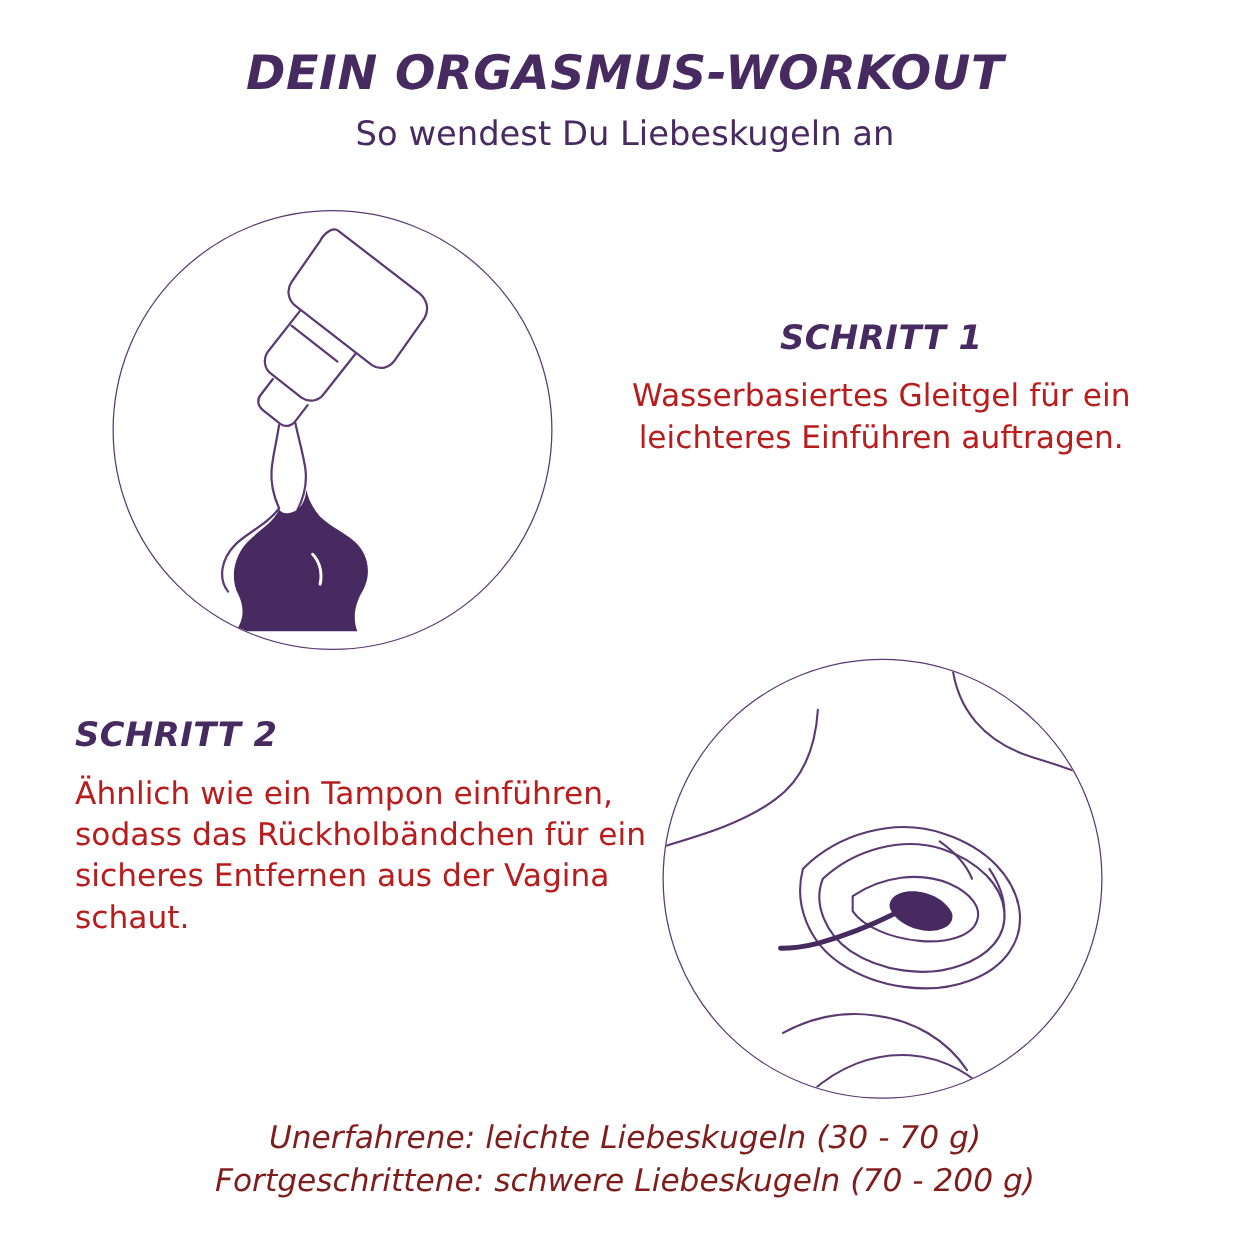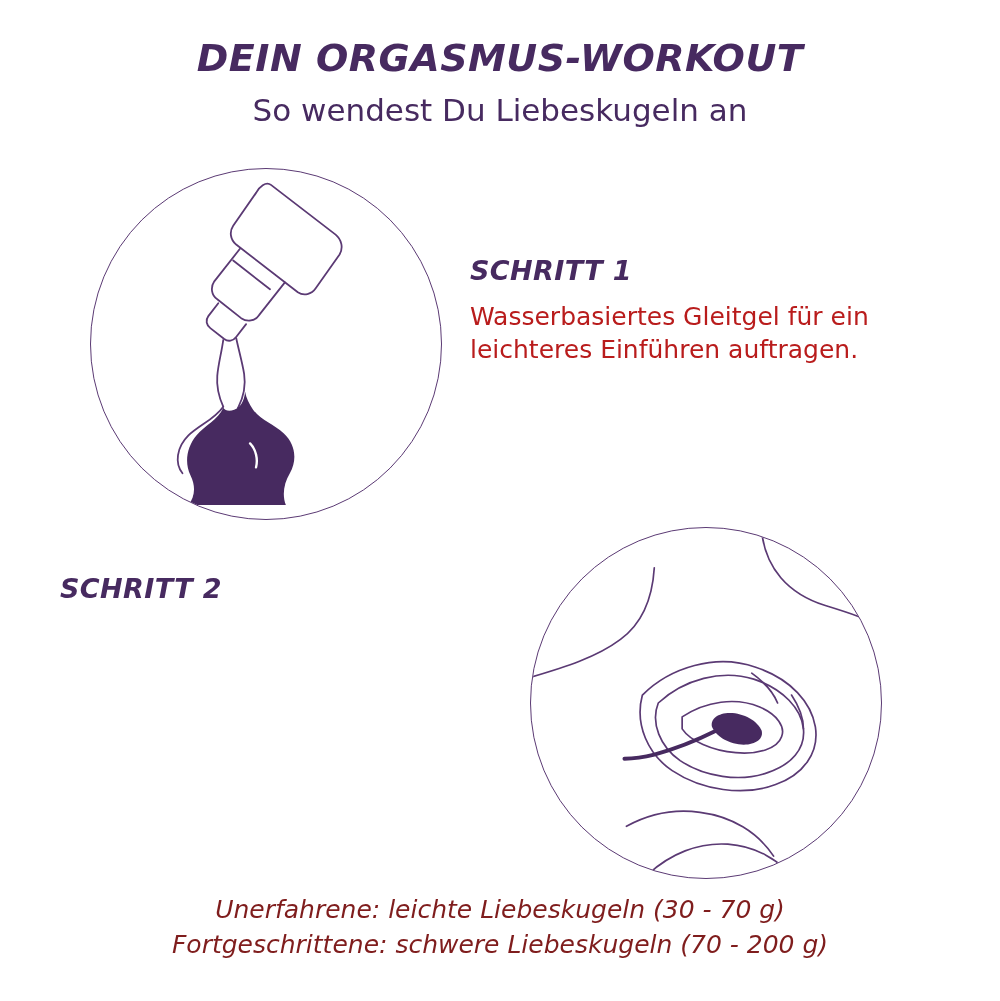--- a/index.html
+++ b/index.html
@@ -34,21 +34,21 @@
     font-weight: bold;
     font-style: italic;
     font-size: 38px;
     letter-spacing: 0.5px;
     color: #472a60;
     line-height: 1.1;
     margin: 0;
   }
   .subtitle {
     font-family: "DejaVu Sans", sans-serif;
-    font-size: 31px;
+    font-size: 27px;
     color: #472a60;
     margin-top: 12px;
     line-height: 1.2;
   }
 
   
   .step-label {
     font-weight: bold;
     font-style: italic;
     font-size: 27px;
@@ -60,20 +60,21 @@
     font-size: 25px;
     line-height: 1.32;
     color: #b91c1c;
   }
 
   #step1-text-block {
     position: absolute;
     left: 470px;
     top: 255px;
     width: 470px;
+    text-align: center;
   }
   #step2-text-block {
     position: absolute;
     left: 60px;
     top: 573px;
     width: 470px;
   }
 
   
   .circle {
@@ -160,20 +161,21 @@
     </svg>
   </div>
 
   <div id="step1-text-block">
     <div class="step-label">SCHRITT 1</div>
     <div class="step-text">Wasserbasiertes Gleitgel für ein leichteres Einführen auftragen.</div>
   </div>
 
   <div id="step2-text-block">
     <div class="step-label">SCHRITT 2</div>
+    <div class="step-text">Ähnlich wie ein Tampon einführen, sodass das Rückholbändchen für ein sicheres Entfernen aus der Vagina schaut.</div>
   </div>
 
   <div class="circle" id="illus2">
     <svg viewBox="0 0 352 352" xmlns="http://www.w3.org/2000/svg">
       <g fill="none" stroke="#5b3a74" stroke-width="1.7" stroke-linejoin="round" stroke-linecap="round">
 
         <path d="M232 4 C236 40 258 66 296 78 C322 86 340 92 352 100"></path>
         <path d="M0 150 C34 140 66 130 90 112 C112 96 122 72 124 40"></path>
         <path d="M96 300 C118 288 142 282 170 286 C202 290 228 306 244 330"></path>
         <path d="M118 348 C140 328 168 316 198 318 C226 320 250 334 264 352"></path>

